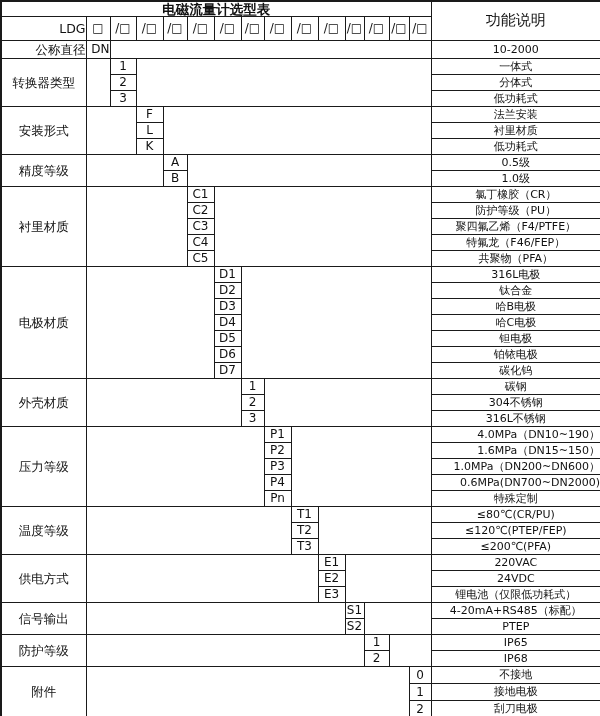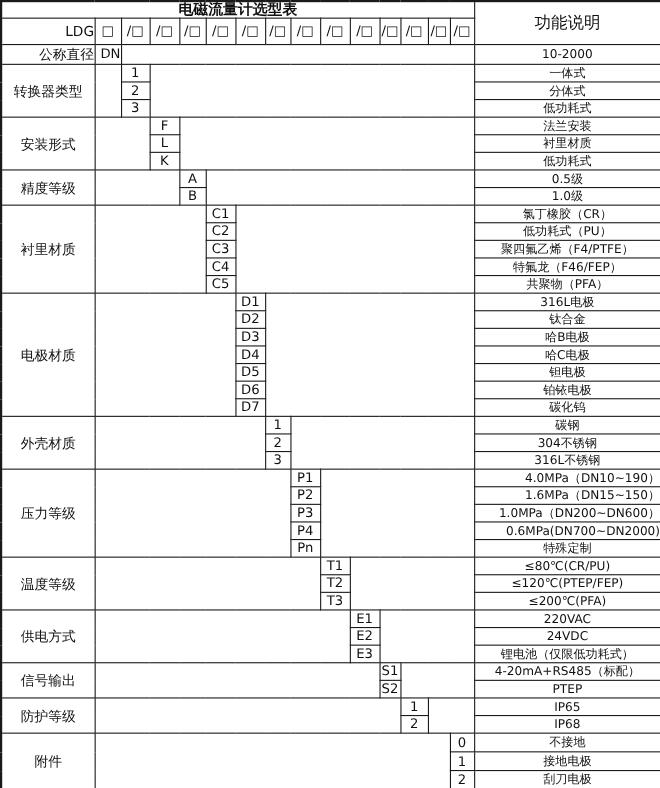--- a/index.html
+++ b/index.html
@@ -117,21 +117,21 @@
       </tr>
       <tr>
         <td class="label" rowspan="5">衬里材质</td>
         <td class="spacer" rowspan="5" colspan="4"></td>
         <td class="code">C1</td>
         <td class="spacer" rowspan="5" colspan="9"></td>
         <td class="desc">氯丁橡胶（CR）</td>
       </tr>
       <tr>
         <td class="code">C2</td>
-        <td class="desc">低功耗式（PU）</td>
+        <td class="desc">防护等级（PU）</td>
       </tr>
       <tr>
         <td class="code">C3</td>
         <td class="desc">聚四氟乙烯（F4/PTFE）</td>
       </tr>
       <tr>
         <td class="code">C4</td>
         <td class="desc">特氟龙（F46/FEP）</td>
       </tr>
       <tr>

